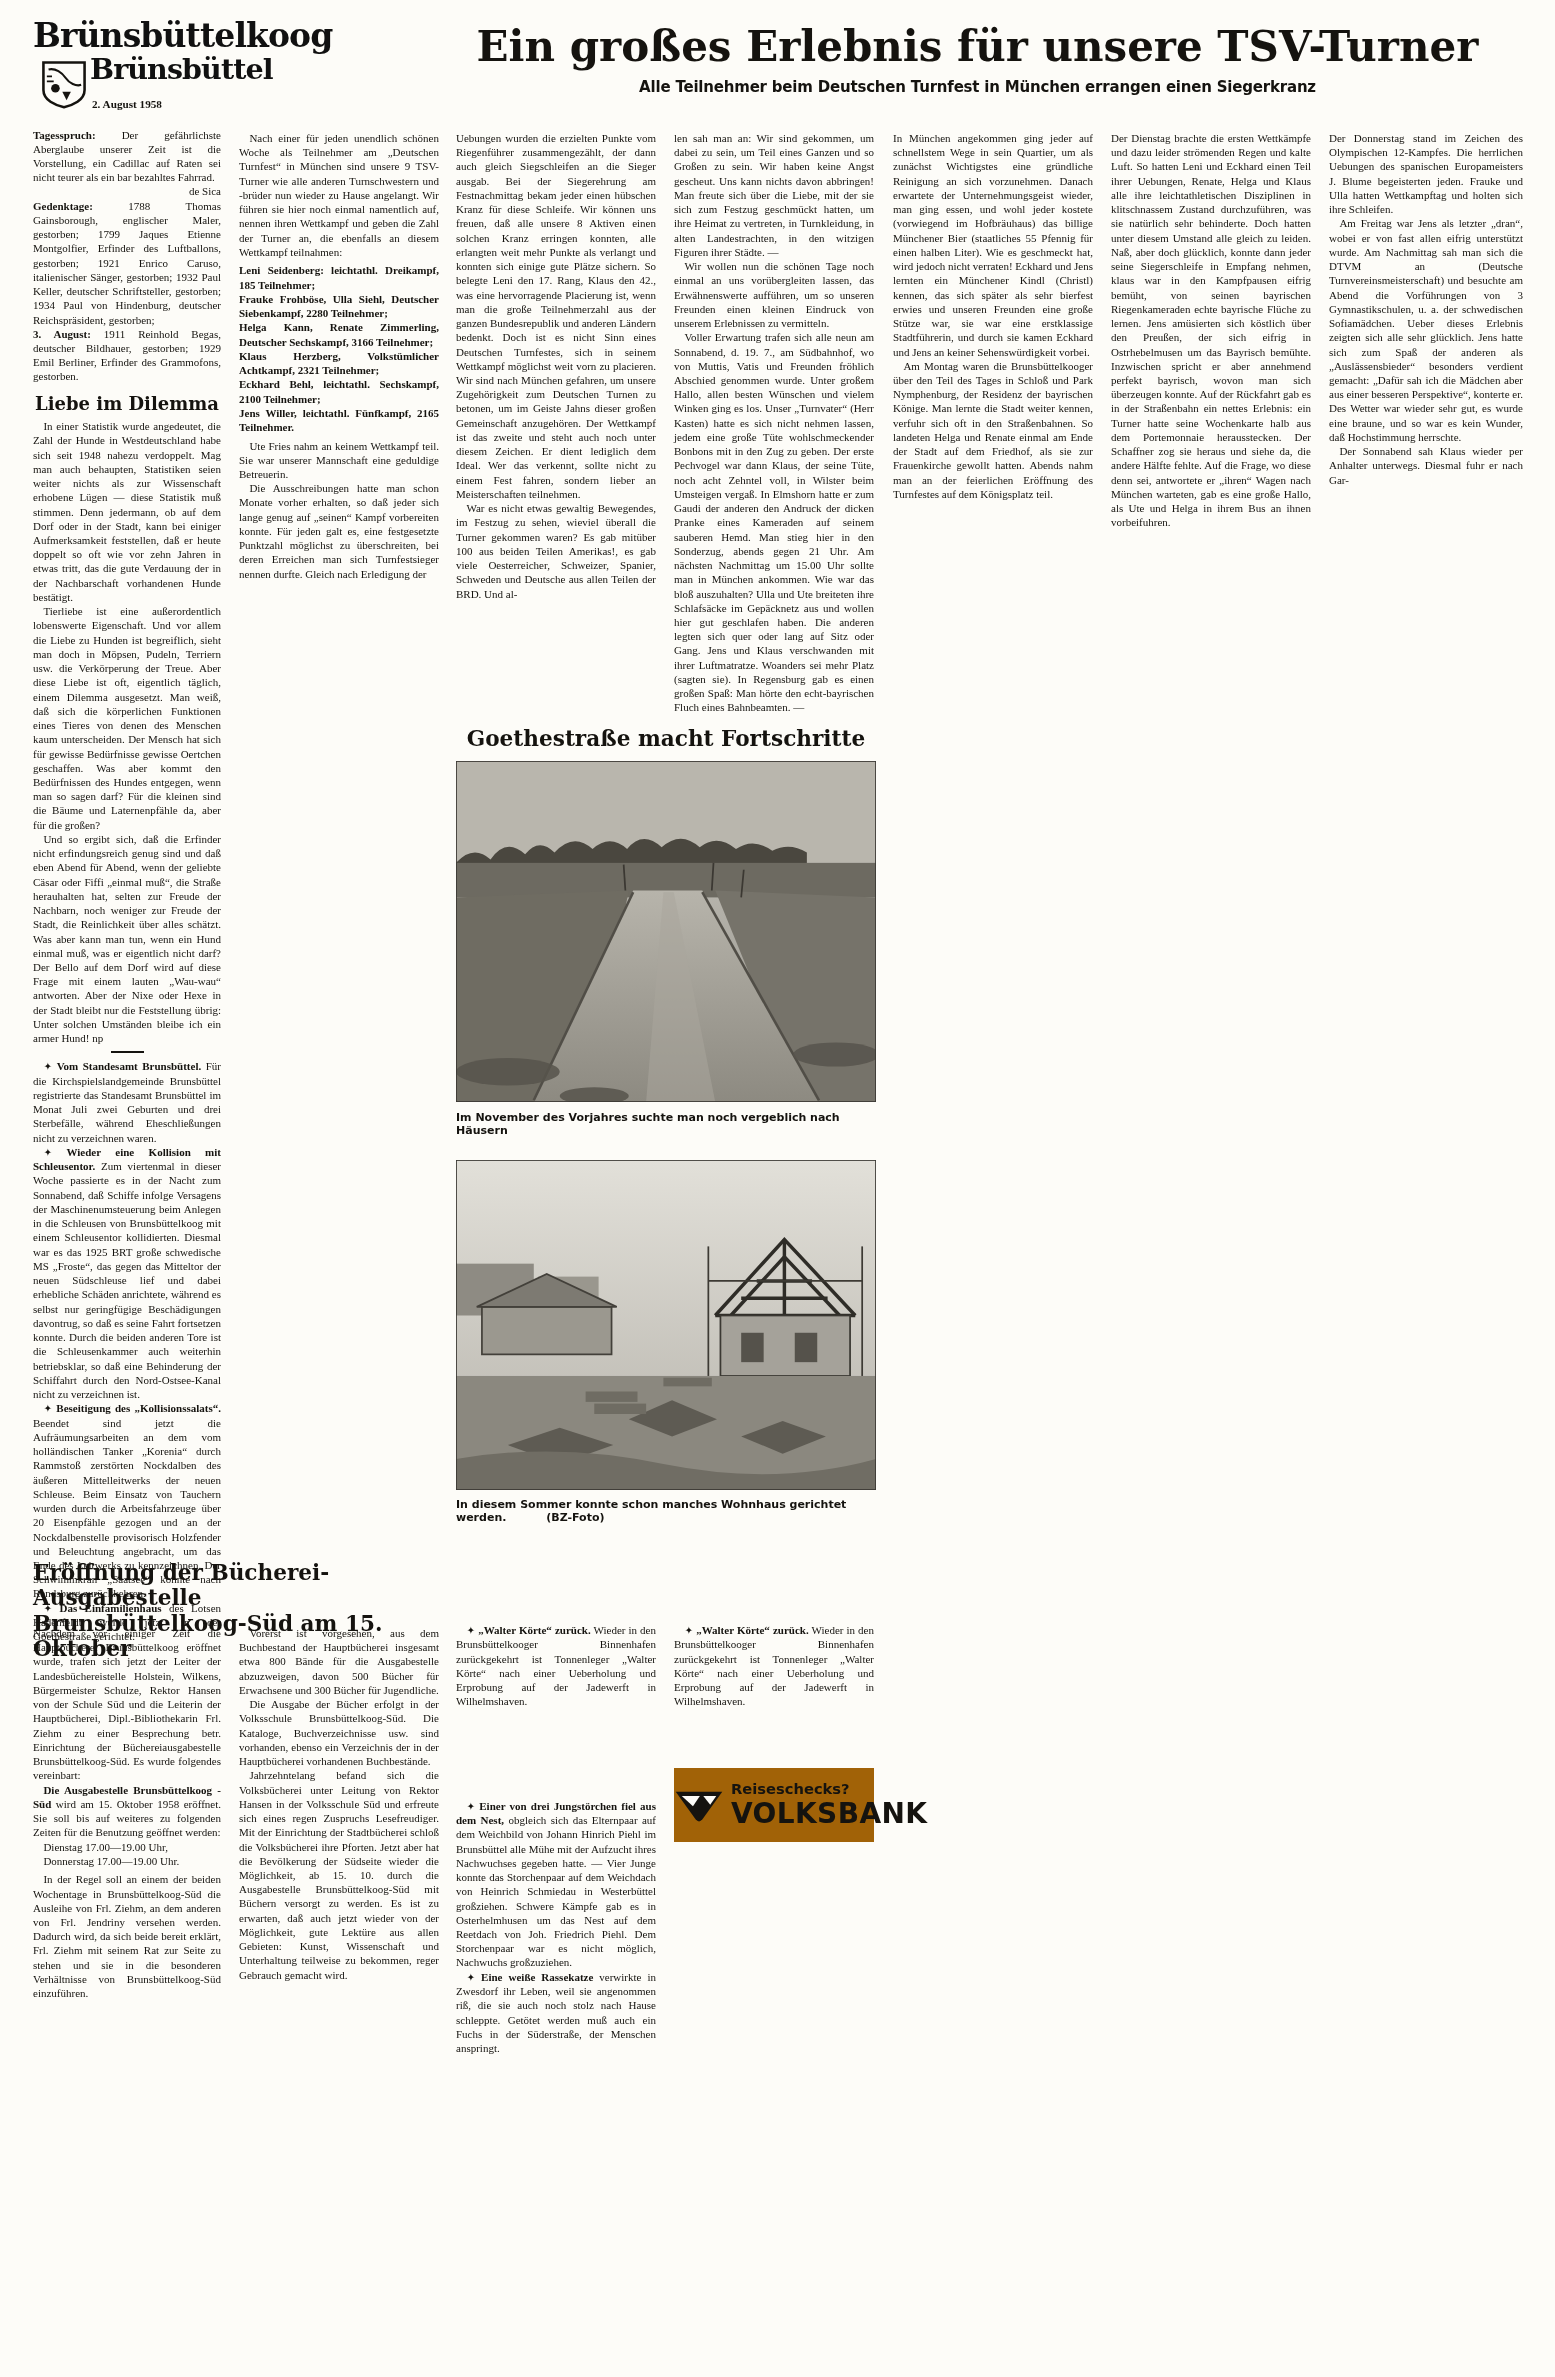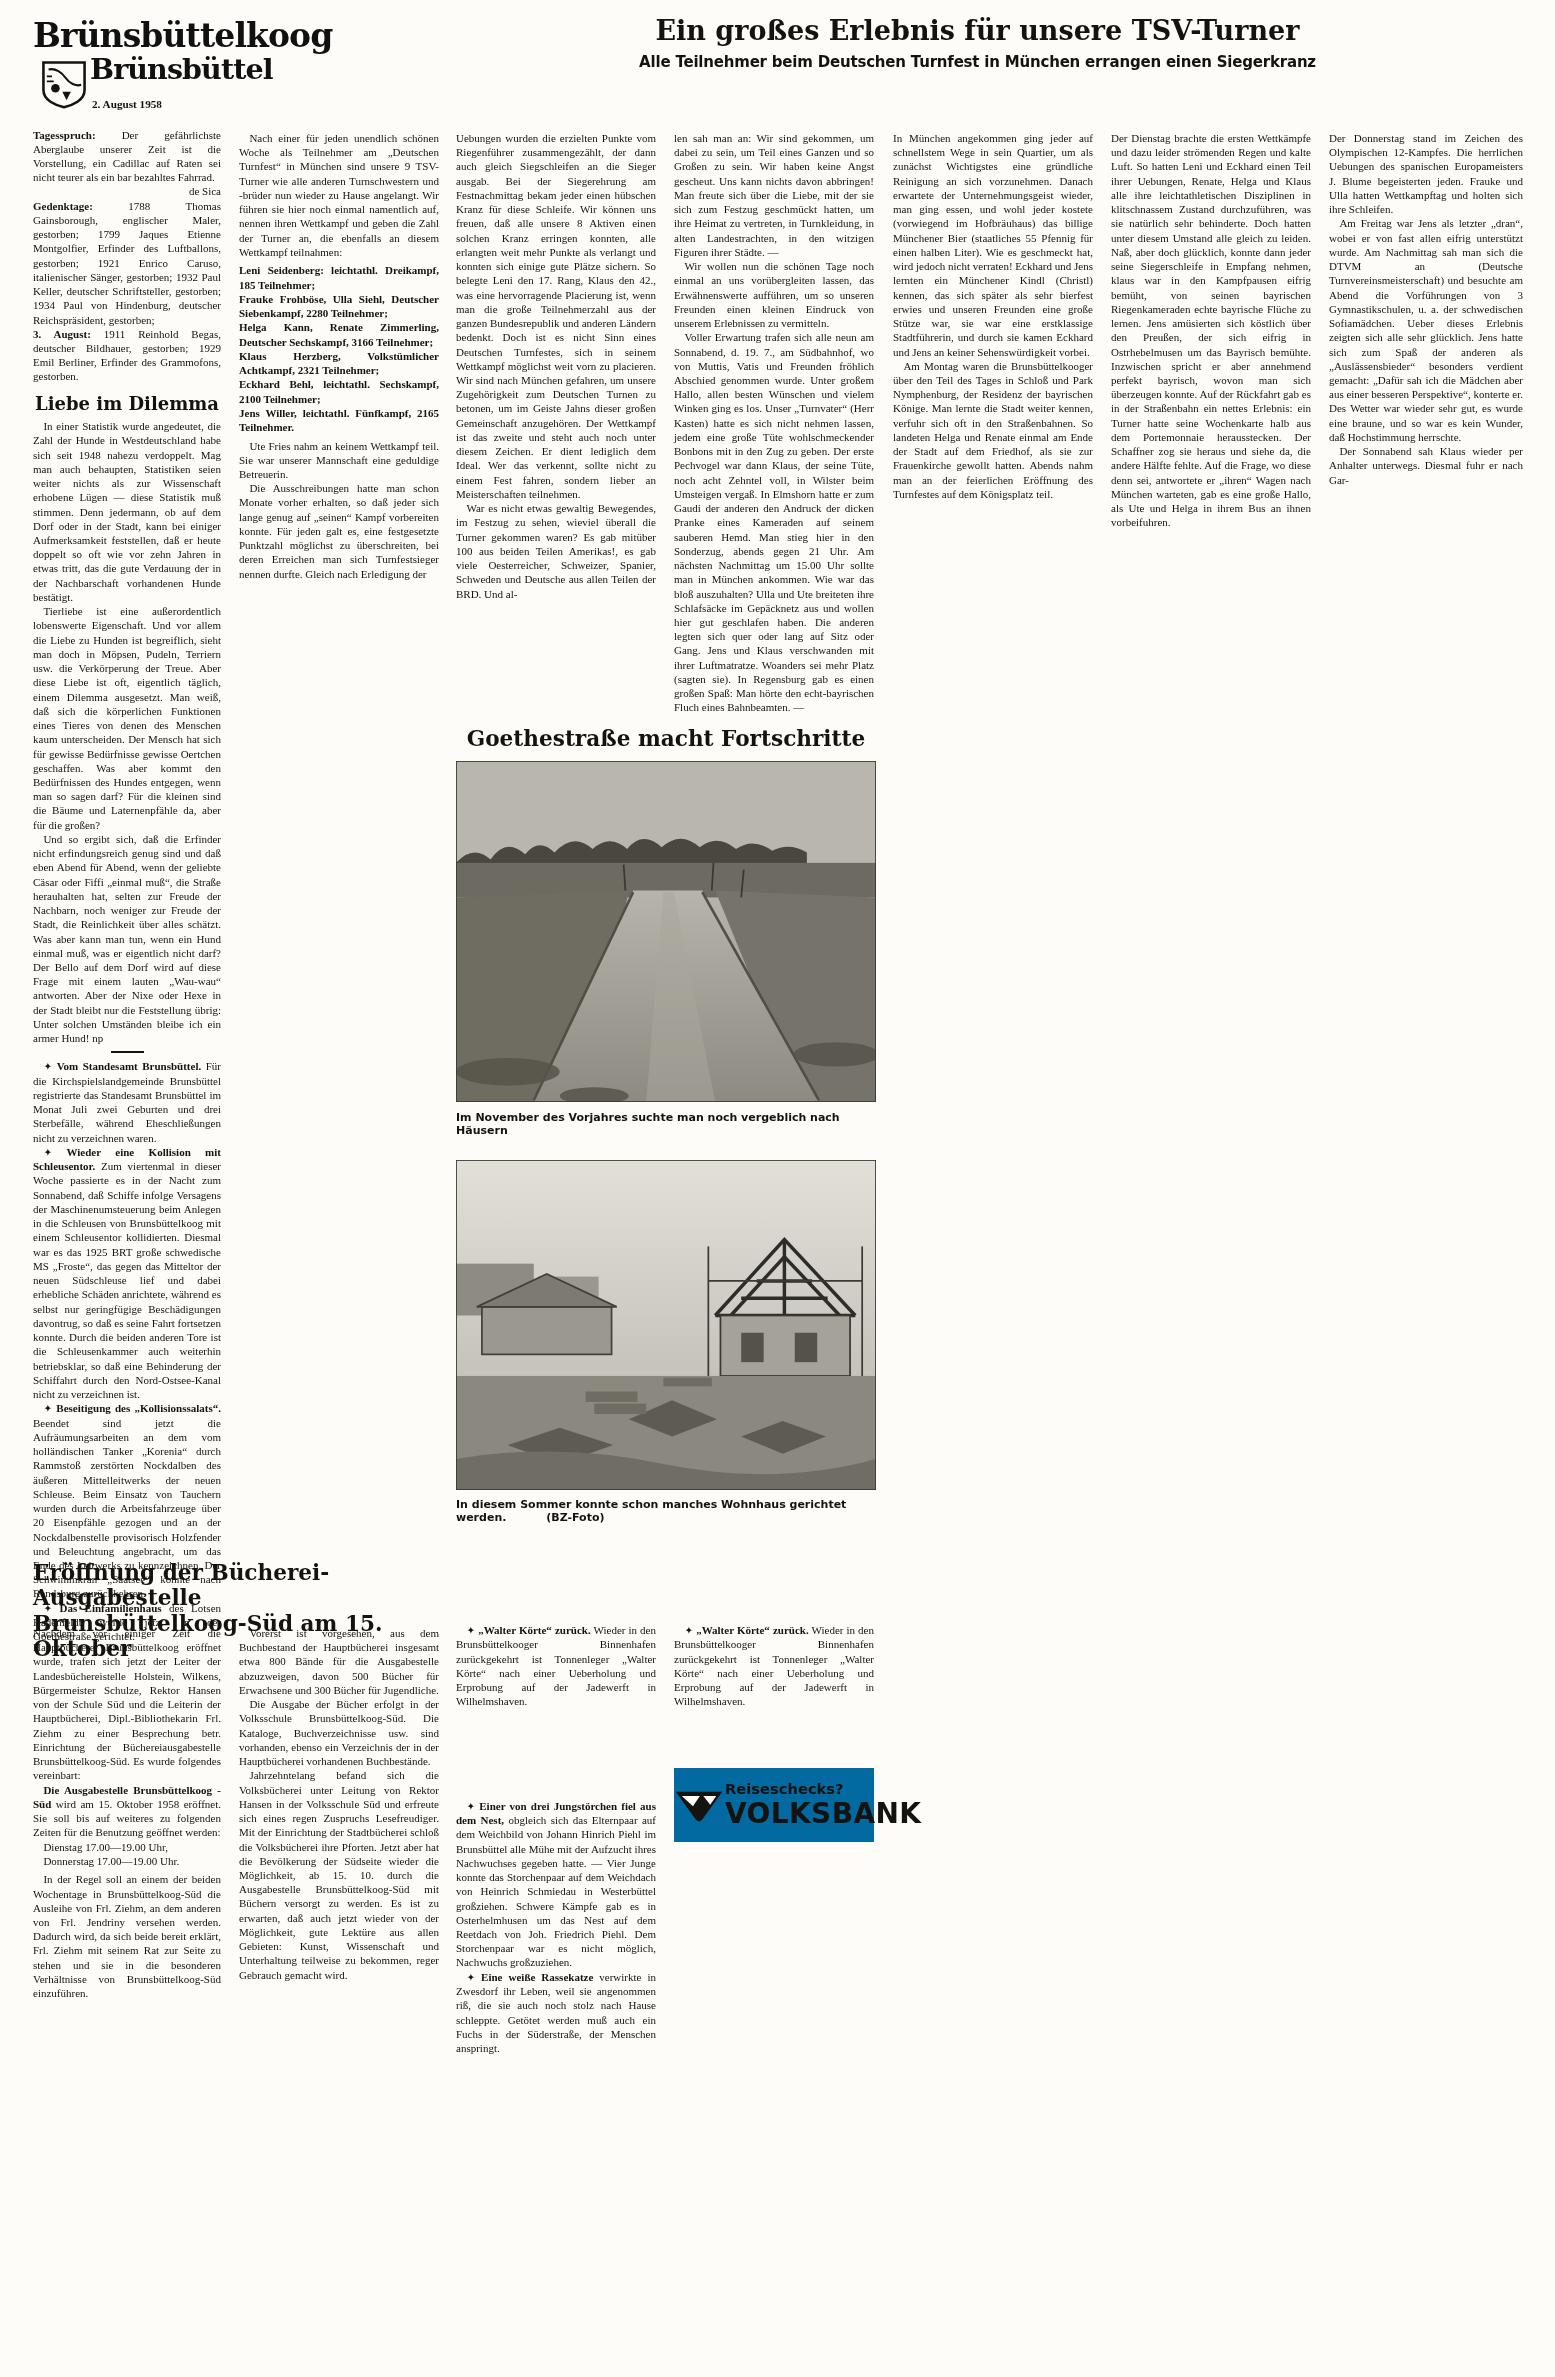--- a/index.html
+++ b/index.html
@@ -56,24 +56,24 @@
   .headline-wrap {
     position: absolute;
     left: 432px;
     top: 15.6px;
     width: 1091px;
     text-align: center;
   }
   .main-headline {
     font-family: "DejaVu Serif", serif;
     font-weight: bold;
-    font-size: 27px;
+    font-size: 42px;
     letter-spacing: 0px;
     line-height: 1.1;
-    margin: 0;
+    margin: 8px;
     text-align: center;
   }
   .sub-headline {
     font-family: "DejaVu Sans", sans-serif;
     font-weight: bold;
     font-size: 15px;
     margin-top: 7.8px;
     letter-spacing: -0.2px;
   }
 
@@ -190,24 +190,24 @@
     margin: 3.5px 0 0 14px;
   }
 
   
   .ad {
     position: absolute;
     left: 674px;
     top: 1768px;
     width: 200px;
     height: 74px;
-    background: #0369a1;
+    background: #a16207;
     display: flex;
     align-items: center;
-    gap: 1px;
+    gap: 7px;
   }
   .ad-logo {
     width: 50px;
     height: 35px;
     flex: 0 0 auto;
   }
   .ad-text {
     font-family: "DejaVu Sans", sans-serif;
     font-weight: bold;
     line-height: 1.0;

